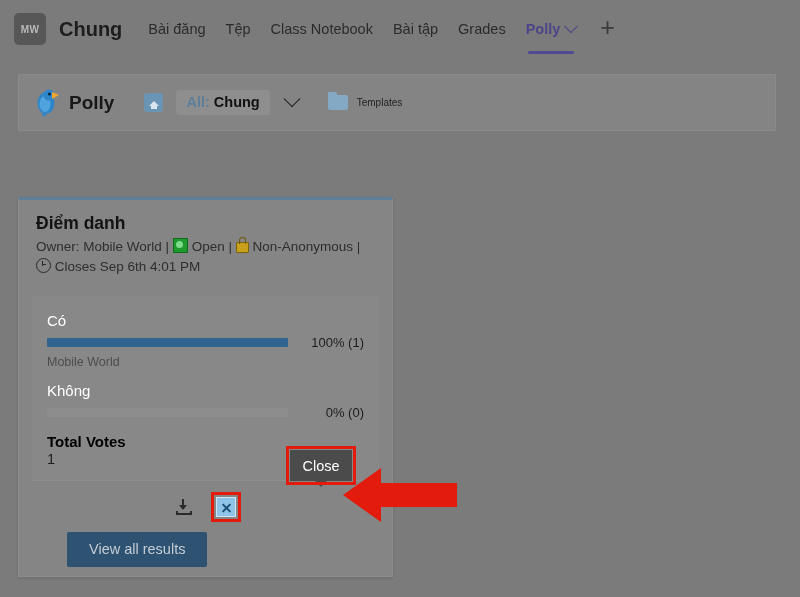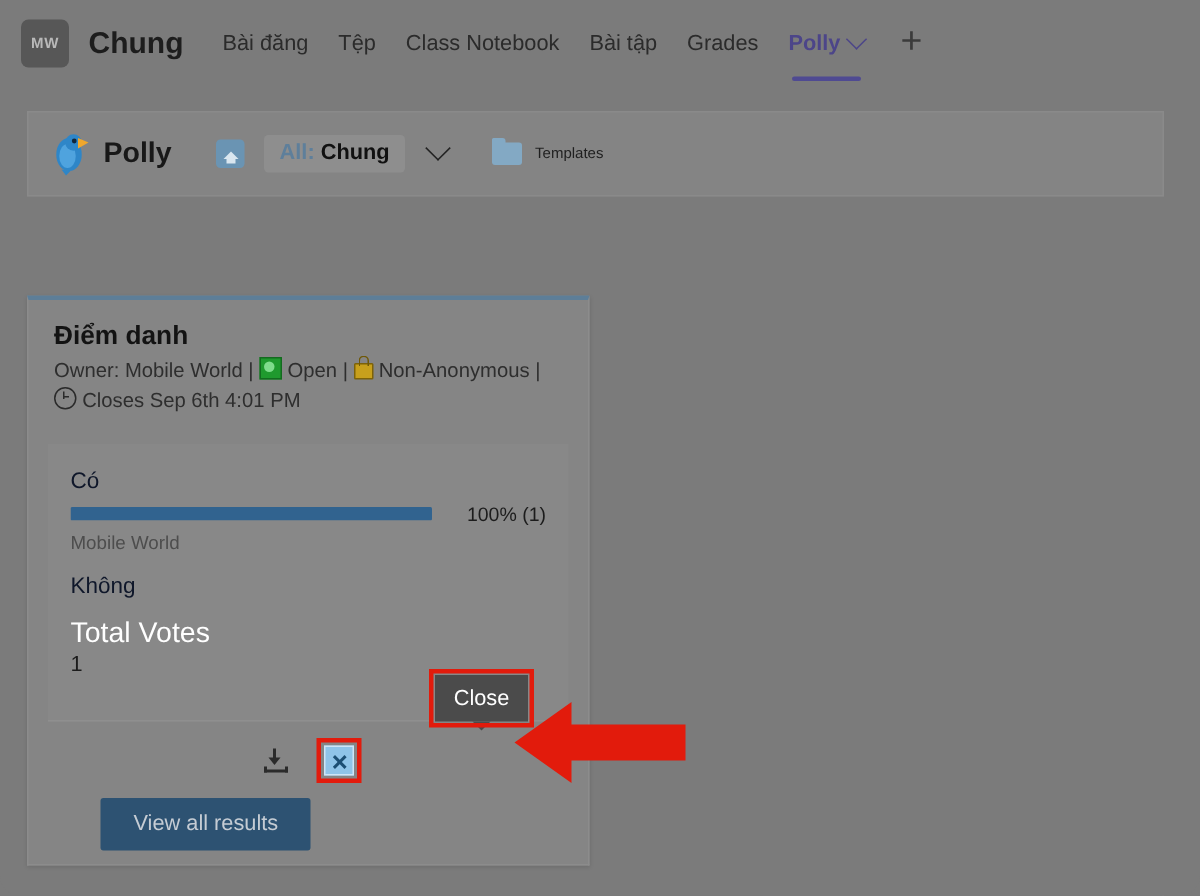--- a/index.html
+++ b/index.html
@@ -309,21 +309,21 @@
     left: 13px; top: 96px;
     width: 347px;
     height: 185px;
     background: #888888;
     box-sizing: border-box;
     padding: 16px 15px 0 15px;
     border-bottom: 1px solid #8f8f8f;
   }
   .opt-label {
     font-size: 15px;
-    color: #0f172a;
+    color: #ffffff;
     margin-bottom: 6px;
   }
   .bar-row {
     display: flex;
     align-items: center;
   }
   .bar-track {
     flex: 1 1 auto;
     height: 9px;
     background: #8d8d8d;
@@ -345,22 +345,23 @@
   .voter {
     margin-top: 5px;
     font-size: 12.5px;
     color: #4d4d4d;
   }
   .opt-block { margin-bottom: 13px; }
   .totals {
     margin-top: 2px;
   }
   .totals-lbl {
-    font-size: 19px;
-    color: #ffffff;
+    font-size: 15px;
+    color: #000000;
+    font-weight: bold;
   }
   .totals-num {
     font-size: 14.5px;
     color: #1c1c1c;
     margin-top: 1px;
   }
 
   
   .icon-row {
     position: absolute;
@@ -598,20 +599,26 @@
             <div class="bar-track">
               <div class="bar-fill" id="fill0" style="width: 100%;"></div>
             </div>
             <div class="bar-pct">100% (1)</div>
           </div>
           <div class="voter">Mobile World</div>
         </div>
 
         <div class="opt-block">
           <div class="opt-label">Không</div>
+          <div class="bar-row">
+            <div class="bar-track">
+              <div class="bar-fill" id="fill1" style="width: 0%;"></div>
+            </div>
+            <div class="bar-pct">0% (0)</div>
+          </div>
         </div>
 
         <div class="totals">
           <div class="totals-lbl">Total Votes</div>
           <div class="totals-num">1</div>
         </div>
       </div>
 
       <div class="icon-row">
         <div class="dl-icon">

